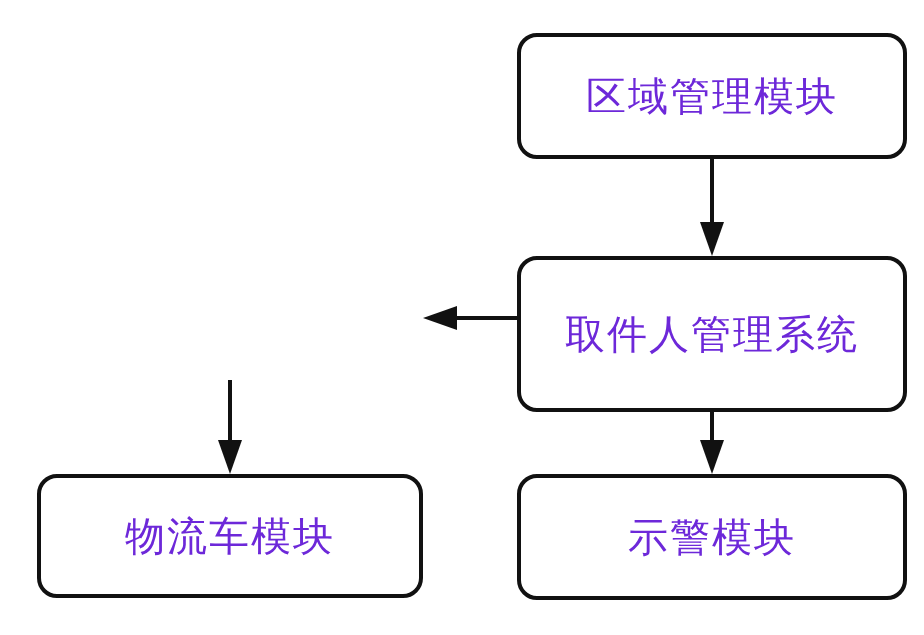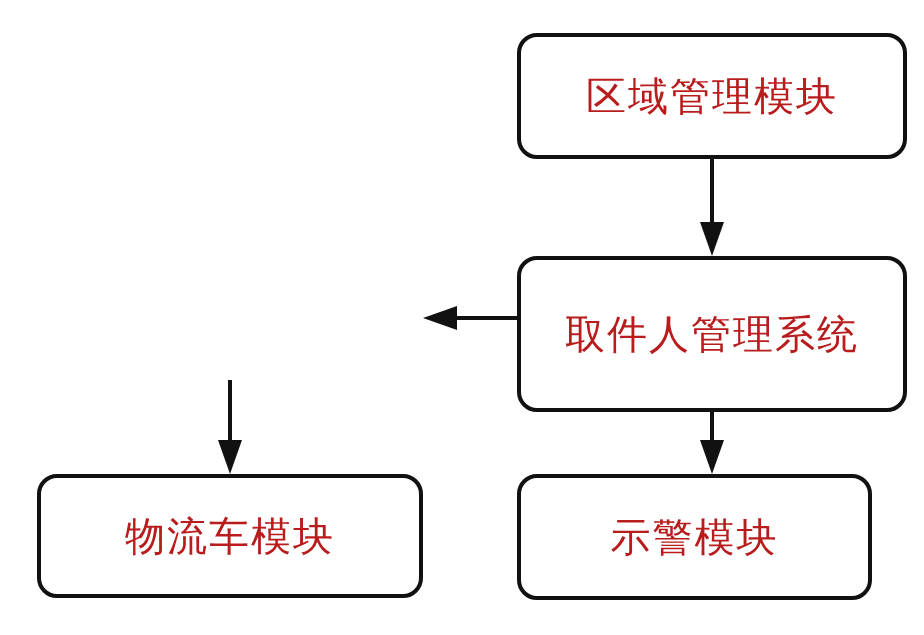--- a/index.html
+++ b/index.html
@@ -30,21 +30,21 @@
     border: 4px solid #111111;
     border-radius: 20px;
     display: flex;
     align-items: center;
     justify-content: center;
   }
   .node-label {
     font-family: "DejaVu Sans", "Liberation Sans", sans-serif;
     font-size: 40px;
     line-height: 1;
-    color: #b91c1c;
+    color: #6d28d9;
     letter-spacing: 2px;
     white-space: nowrap;
     user-select: none;
   }
 </style>
 </head>
 <body>
 
 <div id="canvas">
 
@@ -77,17 +77,17 @@
 
   <div class="node-box" style="left:517px; top:256px; width:390px; height:156px;">
     <span class="node-label">取件人管理系统</span>
   </div>
 
 
   <div class="node-box" style="left:37px; top:474px; width:386px; height:124px;">
     <span class="node-label">物流车模块</span>
   </div>
 
-  <div class="node-box" style="left:517px; top:474px; width:355px; height:126px;">
+  <div class="node-box" style="left:517px; top:474px; width:390px; height:126px;">
     <span class="node-label">示警模块</span>
   </div>
 
 </div>
 
 </body></html>

